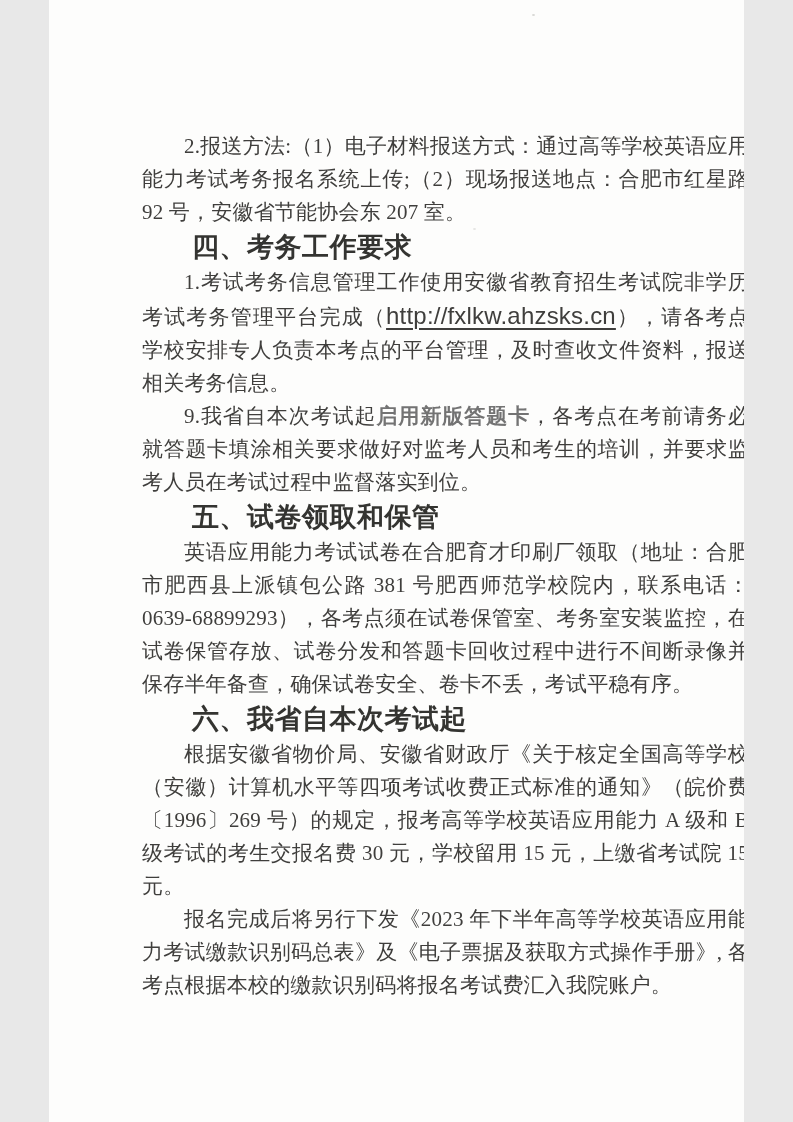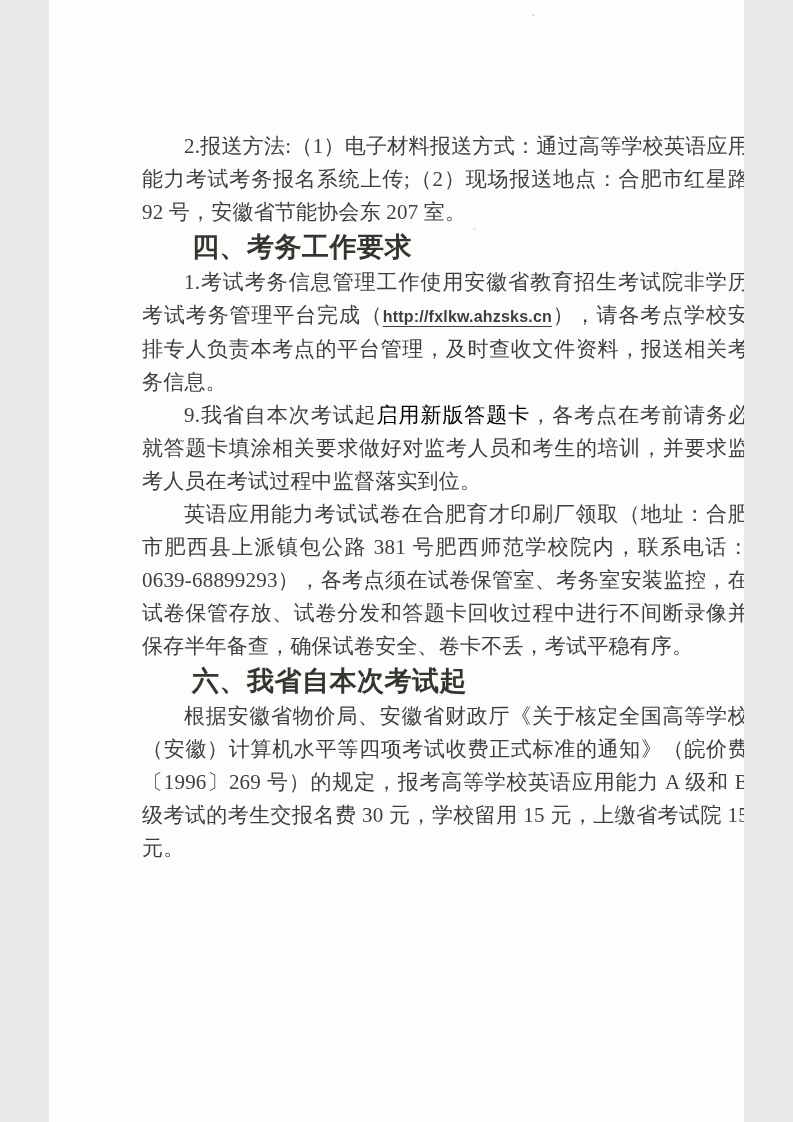--- a/index.html
+++ b/index.html
@@ -46,40 +46,41 @@
     margin: 2px 0 2px 0;
     font-family: "Liberation Sans", "DejaVu Sans", sans-serif;
     font-weight: 700;
     font-size: 27px;
     line-height: 33px;
     text-indent: 1.85em;
     color: #343431;
     letter-spacing: 0.5px;
   }
   .seg.bold {
-    font-weight: 400;
-    color: #000000;
+    font-weight: 700;
+    color: #737373;
   }
   .seg.underline {
     text-decoration: underline;
     text-underline-offset: 4px;
     font-family: "Liberation Sans", "DejaVu Sans", sans-serif;
-    font-size: 16px;
-    font-weight: bold;
+    font-size: 24px;
   }
 </style>
 </head>
 <body>
 
 <div class="page">
   <span class="speck s1"></span>
   <span class="speck s2"></span>
   <span class="speck s3"></span>
   <div class="doc" id="doc">
       <div class="paragraph"><span class="seg normal">2.报送方法:（1）电子材料报送方式：通过高等学校英语应用能力考试考务报名系统上传;（2）现场报送地点：合肥市红星路 92 号，安徽省节能协会东 207 室。</span></div>
       <div class="heading"><span class="seg normal">四、考务工作要求</span></div>
       <div class="paragraph"><span class="seg normal">1.考试考务信息管理工作使用安徽省教育招生考试院非学历考试考务管理平台完成（</span><span class="seg underline">http://fxlkw.ahzsks.cn</span><span class="seg normal">），请各考点学校安排专人负责本考点的平台管理，及时查收文件资料，报送相关考务信息。</span></div>
       <div class="paragraph"><span class="seg normal">9.我省自本次考试起</span><span class="seg bold">启用新版答题卡</span><span class="seg normal">，各考点在考前请务必就答题卡填涂相关要求做好对监考人员和考生的培训，并要求监考人员在考试过程中监督落实到位。</span></div>
+      <div class="heading"><span class="seg normal">五、试卷领取和保管</span></div>
       <div class="paragraph"><span class="seg normal">英语应用能力考试试卷在合肥育才印刷厂领取（地址：合肥市肥西县上派镇包公路 381 号肥西师范学校院内，联系电话：0639-68899293），各考点须在试卷保管室、考务室安装监控，在试卷保管存放、试卷分发和答题卡回收过程中进行不间断录像并保存半年备查，确保试卷安全、卷卡不丢，考试平稳有序。</span></div>
       <div class="heading"><span class="seg normal">六、我省自本次考试起</span></div>
       <div class="paragraph"><span class="seg normal">根据安徽省物价局、安徽省财政厅《关于核定全国高等学校（安徽）计算机水平等四项考试收费正式标准的通知》（皖价费〔1996〕269 号）的规定，报考高等学校英语应用能力 A 级和 B 级考试的考生交报名费 30 元，学校留用 15 元，上缴省考试院 15 元。</span></div>
+      <div class="paragraph"><span class="seg normal">报名完成后将另行下发《2023 年下半年高等学校英语应用能力考试缴款识别码总表》及《电子票据及获取方式操作手册》, 各考点根据本校的缴款识别码将报名考试费汇入我院账户。</span></div>
     </div>
 </div>
 
 </body></html>

